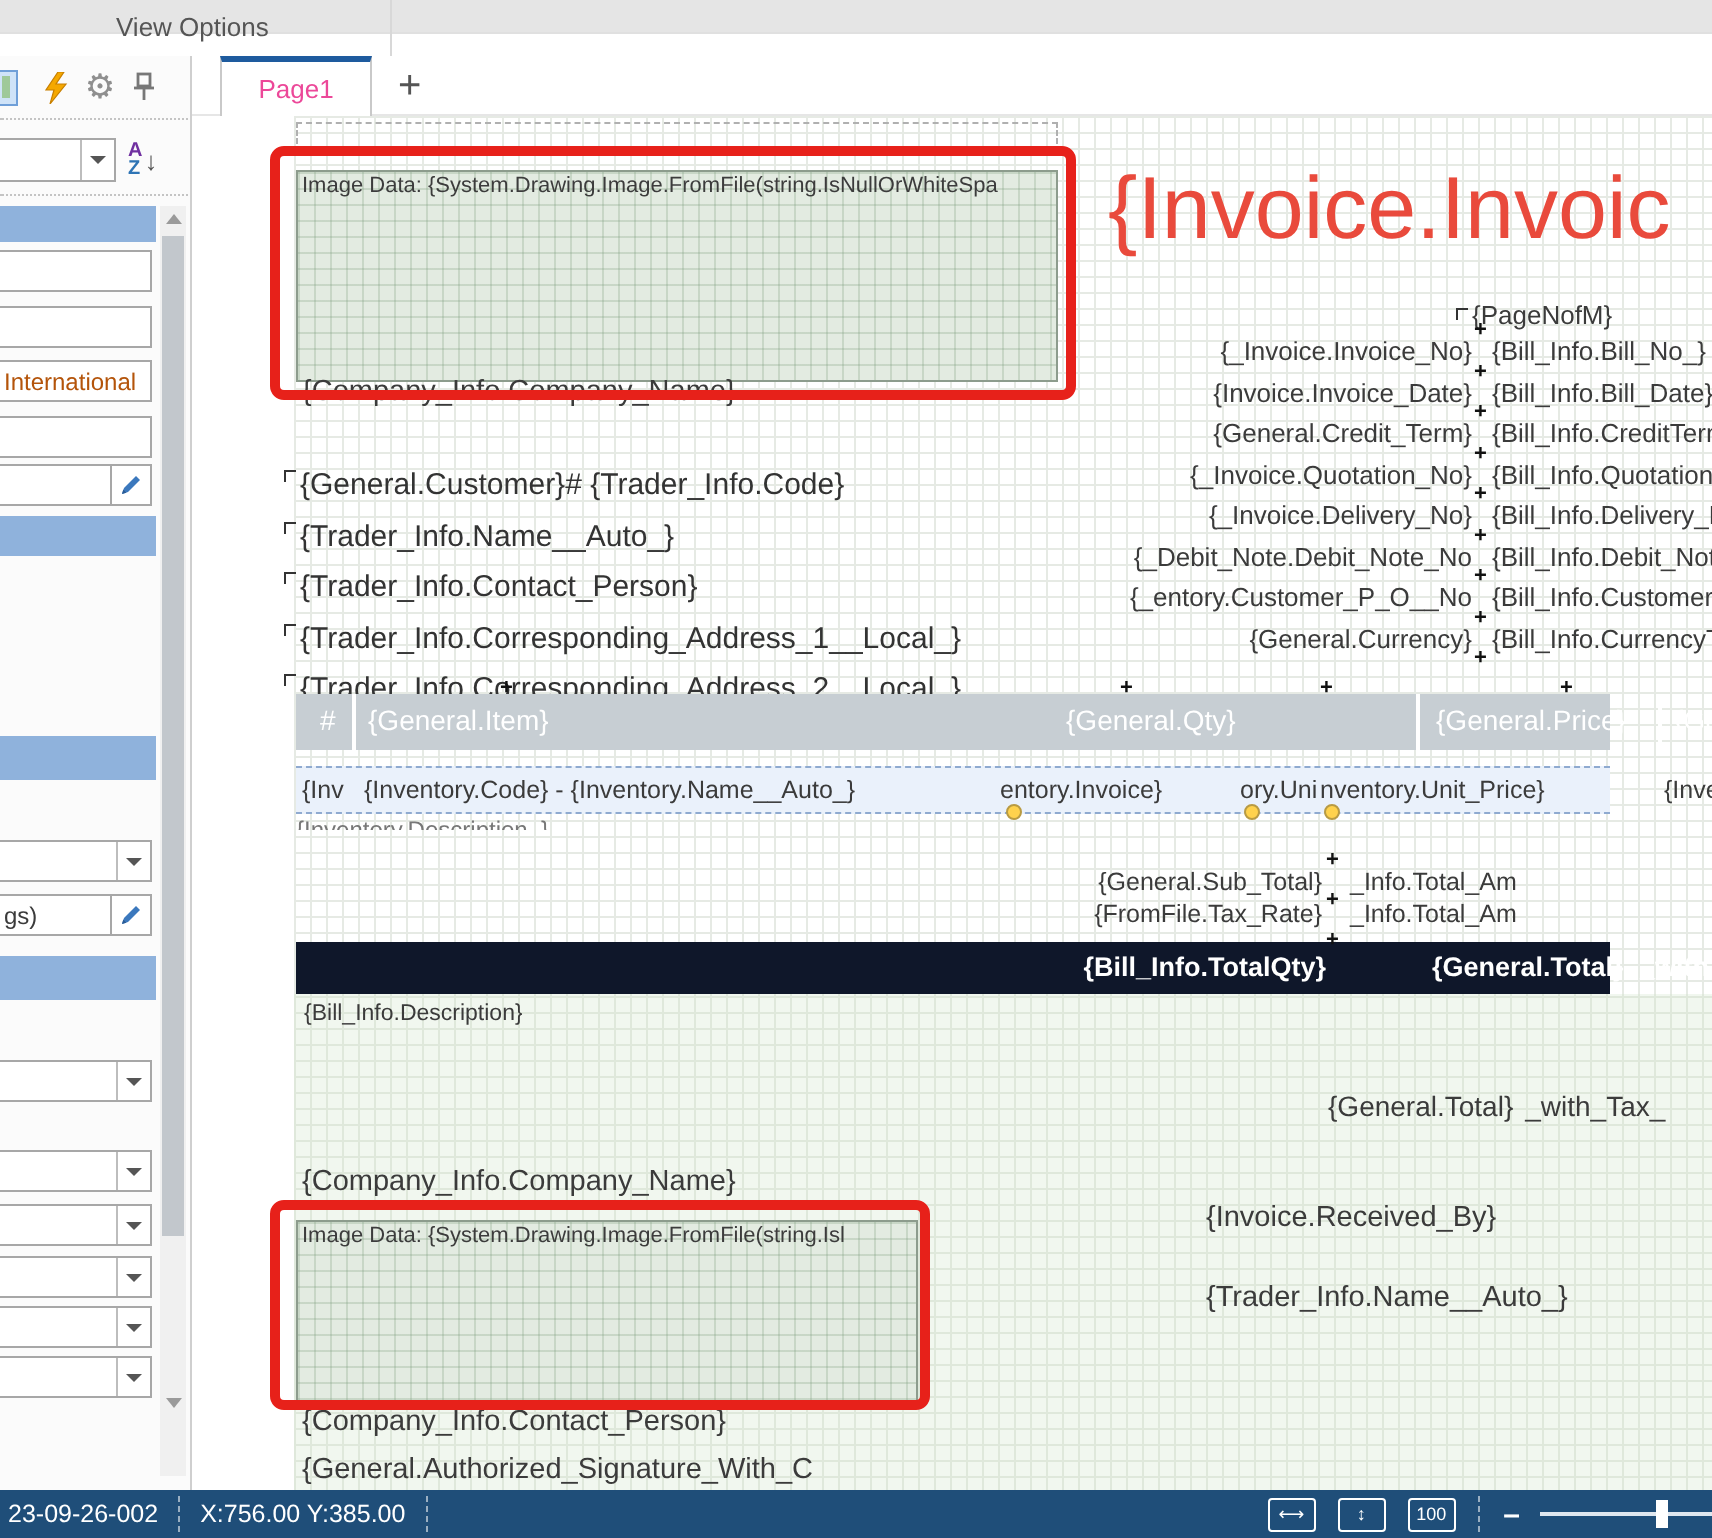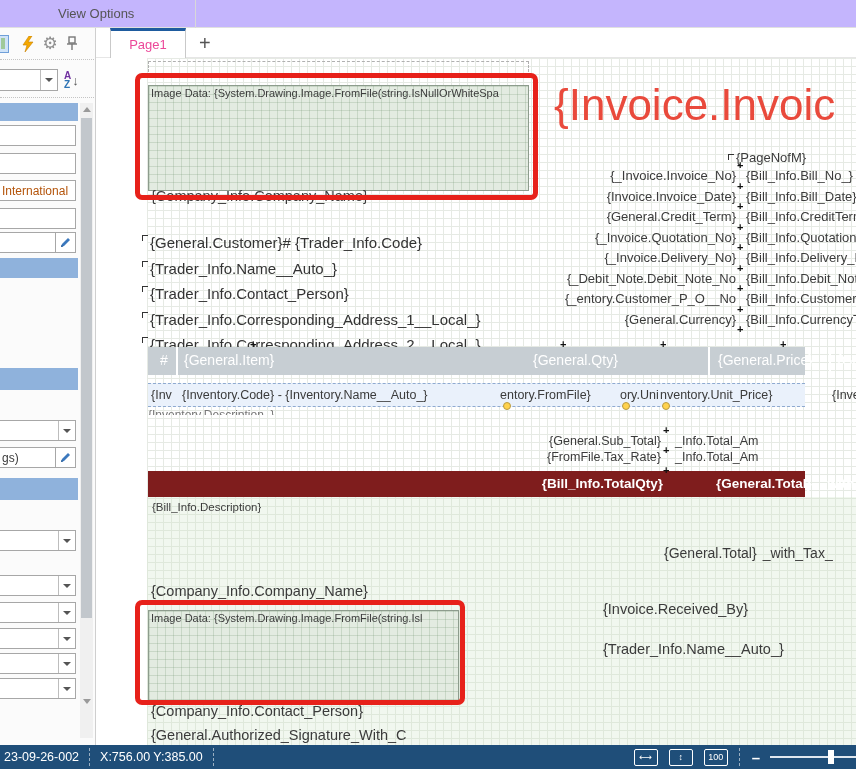--- a/index.html
+++ b/index.html
@@ -1,21 +1,21 @@
 <!DOCTYPE html>
 <html><head>
 <meta charset="utf-8">
 <style>
   * { margin:0; padding:0; box-sizing:border-box; }
   html,body { width:856px; height:769px; overflow:hidden; background:#fff;
     font-family:"Liberation Sans","DejaVu Sans",sans-serif; }
   .app { position:relative; width:856px; height:769px; background:#fff; }
 
   
-  .topbar { position:absolute; left:0; top:0; width:856px; height:28px; background:#c4b5fd;
+  .topbar { position:absolute; left:0; top:0; width:856px; height:17px; background:#e5e5e5;
     border-bottom:1px solid #e0e0e0; }
   .menu-item { position:absolute; left:58px; top:6px; font-size:13px; color:#555; }
   .topbar-vdiv { position:absolute; left:195px; top:0; width:1px; height:28px; background:#d8d8d8; }
 
   
   .left-panel { position:absolute; left:0; top:28px; width:96px; height:717px; background:#fbfbfb;
     border-right:1px solid #cfcfcf; overflow:hidden; }
   .lp-toolbar { position:absolute; left:0; top:0; width:96px; height:32px;
     border-bottom:1px dotted #c4c4c4; display:flex; align-items:center; }
   .ticon { width:22px; height:22px; display:flex; align-items:center; justify-content:center; }
@@ -98,21 +98,21 @@
     border-top:1px dashed #8faad0; border-bottom:1px dashed #8faad0; font-size:12.5px; color:#3b3b3b; }
   .drow span { position:absolute; top:4px; white-space:nowrap; overflow:hidden; }
   .warn { position:absolute; width:8px; height:8px; border-radius:50%; background:#ffd24d; border:1px solid #b99b43; top:18px; }
   .clipline { position:absolute; left:52px; top:350px; width:400px; height:7px; overflow:hidden;
     font-size:12px; color:#777; }
 
   .totrow { position:absolute; font-size:12.5px; color:#3b3b3b; white-space:nowrap; }
   .totrow .lt { display:inline-block; width:190px; text-align:right; }
   .totrow .rt { display:inline-block; margin-left:14px; }
 
-  .redband { position:absolute; left:52px; top:413px; width:657px; height:26px; background:#7f1d1d;
+  .redband { position:absolute; left:52px; top:413px; width:657px; height:26px; background:#0f172a;
     color:#fff; font-size:13.5px; font-weight:bold; }
   .redband span { position:absolute; top:5px; white-space:nowrap; }
 
   .tkr { position:relative; }
   .tkr::before { content:""; position:absolute; left:-8px; top:4px; width:5px; height:5px;
     border-left:1px solid #333; border-top:1px solid #333; }
 
   .plus-col { position:absolute; left:641px; top:101px; display:flex; flex-direction:column; z-index:3; }
   .plus-col i { height:20.5px; font-style:normal; font-size:11px; color:#111; font-weight:bold; }
   .plus-col i::after { content:"+"; }
@@ -326,21 +326,21 @@
       <span style="left:689px;">{General.T</span>
     </div>
     <i class="plus" style="left:154px;top:280px;"></i>
       <i class="plus" style="left:464px;top:280px;"></i>
     <i class="plus" style="left:564px;top:280px;"></i>
       <i class="plus" style="left:684px;top:280px;"></i>
 
     <div class="drow">
       <span style="left:3px;width:22px;">{Inv</span>
       <span style="left:34px;">{Inventory.Code} - {Inventory.Name__Auto_}</span>
-      <span style="left:352px;width:115px;">entory.FromFile}</span>
+      <span style="left:352px;width:115px;">entory.Invoice}</span>
       <span style="left:472px;width:38px;">ory.Unit_</span>
       <span style="left:512px;width:166px;">nventory.Unit_Price}</span>
       <span style="left:684px;">{Inventory.An</span>
       <div class="warn" style="left:355px;"></div>
       <div class="warn" style="left:474px;"></div>
       <div class="warn" style="left:514px;"></div>
     </div>
     <div class="clipline">{Inventory.Description_}</div>
 
     <div class="totrow" style="left:375px;top:376px;text-decoration:underline;">

